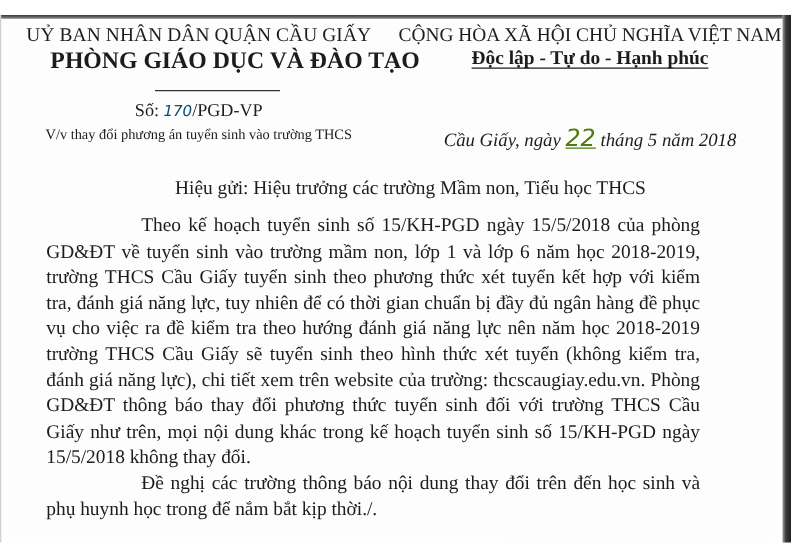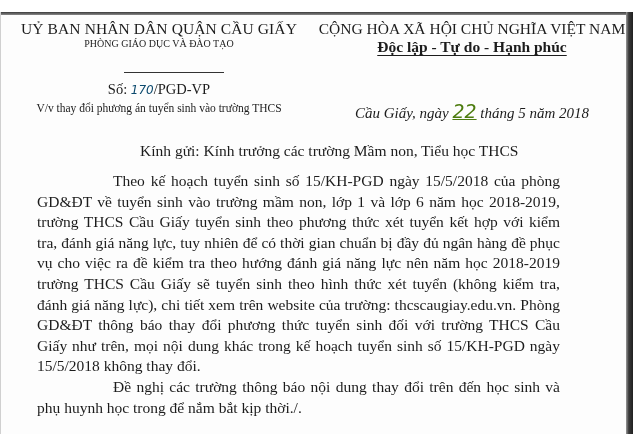--- a/index.html
+++ b/index.html
@@ -5,21 +5,21 @@
     html, body { margin:0; padding:0; }
     body { width:633px; height:434px; overflow:hidden; background:#ffffff; position:relative; font-family:"Liberation Serif", serif; color:#1c1c1c; }
     .page { position:absolute; left:0; top:12px; width:633px; height:434px; background:#fdfdfd; }
     .top-border { position:absolute; left:0; top:0; width:633px; height:3px; background:linear-gradient(#3a3a3a,#8a8a8a); }
     .right-border { position:absolute; left:626px; top:0; width:7px; height:434px; background:linear-gradient(90deg,#9a9a9a,#3a3a3a 40%,#202020); }
     .left-edge { position:absolute; left:0; top:0; width:1px; height:434px; background:#d0d0d0; }
     .abs { position:absolute; white-space:nowrap; }
     .hdr-left { left:0; width:318px; text-align:center; }
     .hdr-right { left:318px; width:308px; text-align:center; }
     .t1 { top:8px; font-size:15.5px; letter-spacing:0.1px; }
-    .t2 { top:26px; font-size:10px; font-weight:normal; }
+    .t2 { top:26px; font-size:19px; font-weight:bold;padding-left:29px; }
     .rule-l { position:absolute; left:124px; top:60px; width:100px; height:1px; background:#333; }
     .r1 { top:8px; font-size:15.5px; font-weight:normal; }
     .r2 { top:26px; font-size:15.5px; font-weight:bold; text-decoration:underline; text-underline-offset:3px; }
     .num { top:69px; font-size:14.5px; }
     .num .hand { font-family:"DejaVu Sans", sans-serif; font-style:italic; font-size:12px; color:#0c4a6e; }
     .subj { top:90px; font-size:11.5px; line-height:13px; }
     .date { left:318px; width:308px; text-align:center; top:88px; font-size:15px; font-style:italic; }
     .date .hand { text-decoration:underline; font-family:"DejaVu Sans", sans-serif; font-size:19px; color:#4d7c0f; }
     .greet { left:140px; top:130px; font-size:15.5px; }
     .body { position:absolute; left:37px; top:159px; width:523px; font-size:15.5px; line-height:20.6px; text-align:justify; }
@@ -41,19 +41,19 @@
 
   <div class="abs hdr-left subj">
     <div>V/v thay đổi phương án tuyển sinh vào trường THCS</div>
   </div>
 
   <div class="abs hdr-right r1">CỘNG HÒA XÃ HỘI CHỦ NGHĨA VIỆT NAM</div>
   <div class="abs hdr-right r2">Độc lập - Tự do - Hạnh phúc</div>
 
   <div class="abs date"><span>Cầu Giấy, ngày </span><span class="hand">22</span><span> tháng 5 năm 2018</span></div>
 
-  <div class="abs greet">Kính gửi: Kính trưởng các trường Mầm non, Tiểu học THCS</div>
+  <div class="abs greet">Hiệu gửi: Hiệu trưởng các trường Mầm non, Tiểu học THCS</div>
 
   <div class="body">
     <p>Theo kế hoạch tuyển sinh số 15/KH-PGD ngày 15/5/2018 của phòng GD&amp;ĐT về tuyển sinh vào trường mầm non, lớp 1 và lớp 6 năm học 2018-2019, trường THCS Cầu Giấy tuyển sinh theo phương thức xét tuyển kết hợp với kiểm tra, đánh giá năng lực, tuy nhiên để có thời gian chuẩn bị đầy đủ ngân hàng đề phục vụ cho việc ra đề kiểm tra theo hướng đánh giá năng lực nên năm học 2018-2019 trường THCS Cầu Giấy sẽ tuyển sinh theo hình thức xét tuyển (không kiểm tra, đánh giá năng lực), chi tiết xem trên website của trường: thcscaugiay.edu.vn. Phòng GD&amp;ĐT thông báo thay đổi phương thức tuyển sinh đối với trường THCS Cầu Giấy như trên, mọi nội dung khác trong kế hoạch tuyển sinh số 15/KH-PGD ngày 15/5/2018 không thay đổi.</p>
     <p>Đề nghị các trường thông báo nội dung thay đổi trên đến học sinh và phụ huynh học trong để nắm bắt kịp thời./.</p>
   </div>
 </div>
 
 </body></html>

